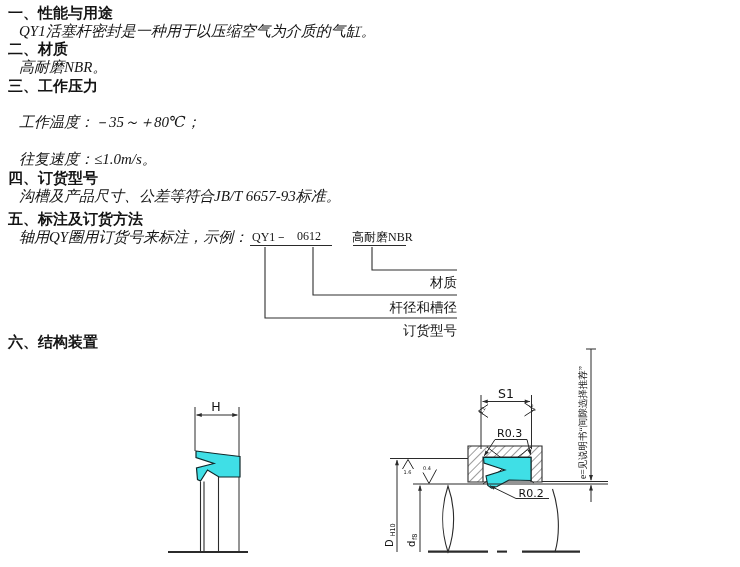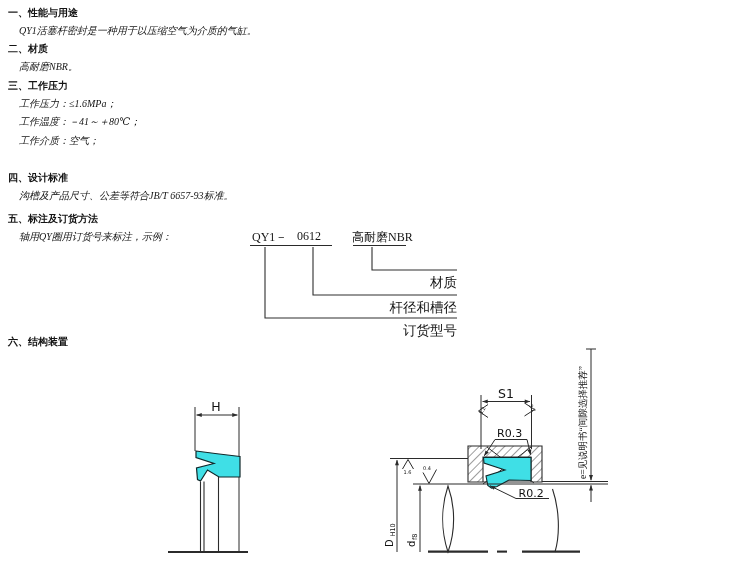--- a/index.html
+++ b/index.html
@@ -1,21 +1,21 @@
 <!DOCTYPE html>
 <html><head>
 <meta charset="utf-8">
 <style>
   html,body { margin:0; padding:0; background:#fff; }
   .page {
     position:relative; width:740px; height:567px; background:#ffffff;
     font-family:"Liberation Serif","DejaVu Serif",serif; color:#141414;
     overflow:hidden;
   }
-  .ln { position:absolute; white-space:nowrap; font-size:10px; line-height:16px; }
+  .ln { position:absolute; white-space:nowrap; font-size:15px; line-height:16px; }
   .hd { left:8px; font-weight:bold; }
   .bd { left:19px;font-style:italic; }
   .code { position:absolute; font-size:12px; white-space:nowrap; }
   .uline { position:absolute; height:0; border-bottom:1.4px solid #2a2a2a; }
   .dlabel { position:absolute; right:283px; font-size:13.5px; white-space:nowrap; text-align:right;margin-top:20px; }
   svg { position:absolute; left:0; }
   .ordersvg { top:0; }
   .figsvg { top:0; }
   .dwg-line { stroke:#2b2b2b; stroke-width:1.1; fill:none; }
   .dwg-thin { stroke:#2b2b2b; stroke-width:1; fill:none; }
@@ -26,24 +26,23 @@
 </head>
 <body>
 
 <div class="page">
 
   <div class="ln hd" style="top:5px">一、性能与用途</div>
   <div class="ln bd" style="top:23px">QY1活塞杆密封是一种用于以压缩空气为介质的气缸。</div>
   <div class="ln hd" style="top:41px">二、材质</div>
   <div class="ln bd" style="top:59px">高耐磨NBR。</div>
   <div class="ln hd" style="top:78px">三、工作压力</div>
-  <div class="ln bd" style="top:96px">工作压力：≤1.6MPa；</div>
-  <div class="ln bd" style="top:114px">工作温度：－41～＋80℃；</div>
-  <div class="ln bd" style="top:133px">工作介质：空气；</div>
-  <div class="ln hd" style="top:170px">四、设计标准</div>
+  <div class="ln bd" style="top:114px">工作温度：－35～＋80℃；</div>
+  <div class="ln bd" style="top:151px">往复速度：≤1.0m/s。</div>
+  <div class="ln hd" style="top:170px">四、订货型号</div>
   <div class="ln bd" style="top:188px">沟槽及产品尺寸、公差等符合JB/T 6657-93标准。</div>
   <div class="ln hd" style="top:211px">五、标注及订货方法</div>
 
   <div class="ln bd" style="top:229px">轴用QY圈用订货号来标注，示例：</div>
   <span class="code" style="left:252px; top:229px">QY1－</span>
   <span class="code" style="left:297px; top:229px">0612</span>
   <span class="code" style="left:352px; top:229px">高耐磨NBR</span>
   <div class="uline" style="left:250px; top:245px; width:45px"></div>
   <div class="uline" style="left:294px; top:245px; width:38px"></div>
   <div class="uline" style="left:353px; top:245px; width:53px"></div>

